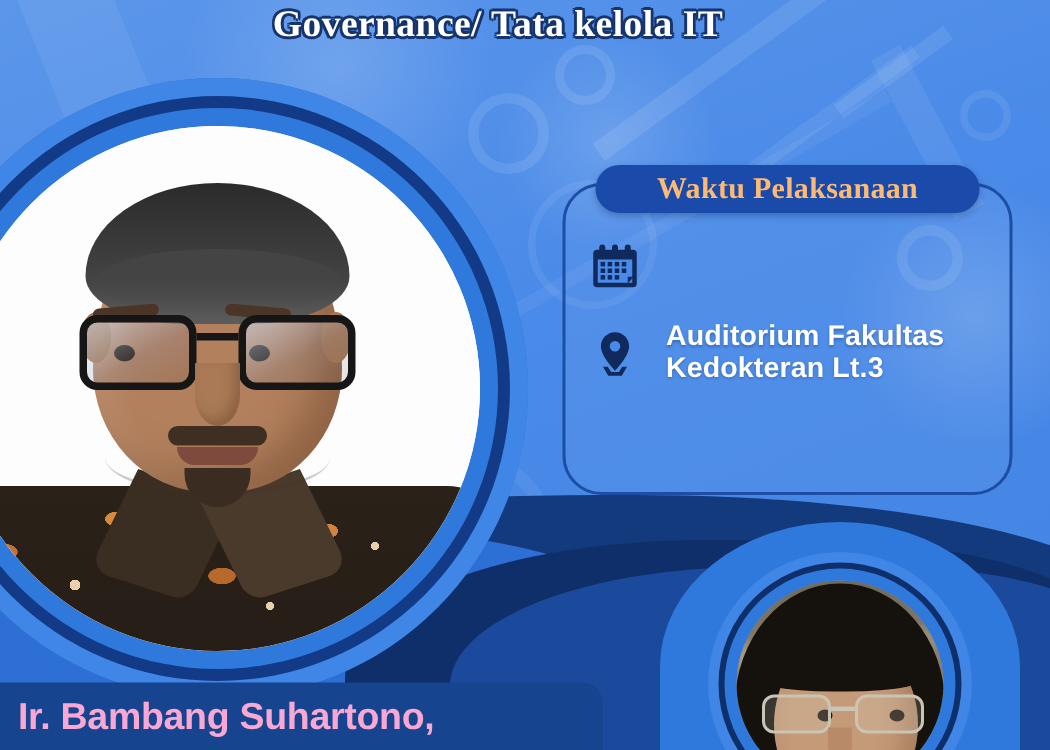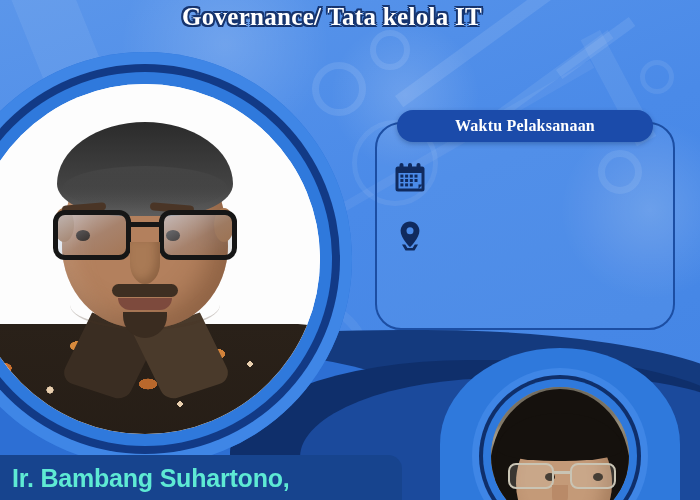--- a/index.html
+++ b/index.html
@@ -226,41 +226,41 @@
     z-index:18;
   }
 
   
   .name-bar{
     position:absolute; left:-10px; top:455px; width:412px; height:60px;
     background:#17448e; border-radius:0 14px 0 0;
     z-index:60; display:flex; align-items:flex-start; padding:9px 0 0 22px;
   }
   .name-text{
-    color:#5eead4; font-size:25px; font-weight:bold; letter-spacing:-.2px;
+    color:#f9a8d4; font-size:25px; font-weight:bold; letter-spacing:-.2px;
     white-space:nowrap;
   }
 
   
   .info-panel{
     position:absolute; left:375px; top:122px; width:300px; height:208px;
     border:2.5px solid #1c4ea3; border-radius:26px;
     background:rgba(255,255,255,.045);
     z-index:30;
   }
   .panel-heading{
     position:absolute; left:397px; top:110px; width:256px; height:32px;
     background:#1b4baa; border-radius:17px;
     display:flex; align-items:center; justify-content:center;
     z-index:32;
     box-shadow:0 2px 5px rgba(8,30,70,.30);
   }
   .panel-heading-text{
     font-family:"Liberation Serif", serif;
-    font-weight:bold; font-size:16px; color:#ffffff; letter-spacing:.2px;
+    font-weight:bold; font-size:20px; color:#fdba74; letter-spacing:.2px;
   }
   .info-rows{
     position:absolute; left:390px; top:158px; width:290px; z-index:34;
   }
   .info-row{
     display:flex; align-items:center; gap:14px; margin-bottom:16px;
   }
   .info-row .ico{
     width:40px; min-width:40px; height:40px;
     display:flex; align-items:center; justify-content:center;
@@ -451,20 +451,22 @@
 
 
     <div class="info-row place">
       <span class="ico">
         <svg width="34" height="34" viewBox="0 0 34 34">
           <path d="M17 2.5c-5.2 0-9.4 4.2-9.4 9.4 0 6.9 9.4 16.2 9.4 16.2s9.4-9.3 9.4-16.2c0-5.2-4.2-9.4-9.4-9.4z" fill="#102a5e"></path>
           <circle cx="17" cy="11.8" r="3.5" fill="#4a8ae8"></circle>
           <path d="M9 25.5 L12.5 31.5 L21.5 31.5 L25 25.5 L21.8 25.5 L19.6 29 L14.4 29 L12.2 25.5 Z" fill="#102a5e"></path>
         </svg>
       </span>
+      <span class="txt" style="white-space:pre-line">Auditorium Fakultas
+Kedokteran Lt.3</span>
     </div>
 
   </div>
 
   <div class="p2-plate"></div>
   <div class="portrait-2">
     <div class="p2-navy"></div>
     <div class="p2-blue"></div>
     <div class="p2-clip">
       <div class="woman">

